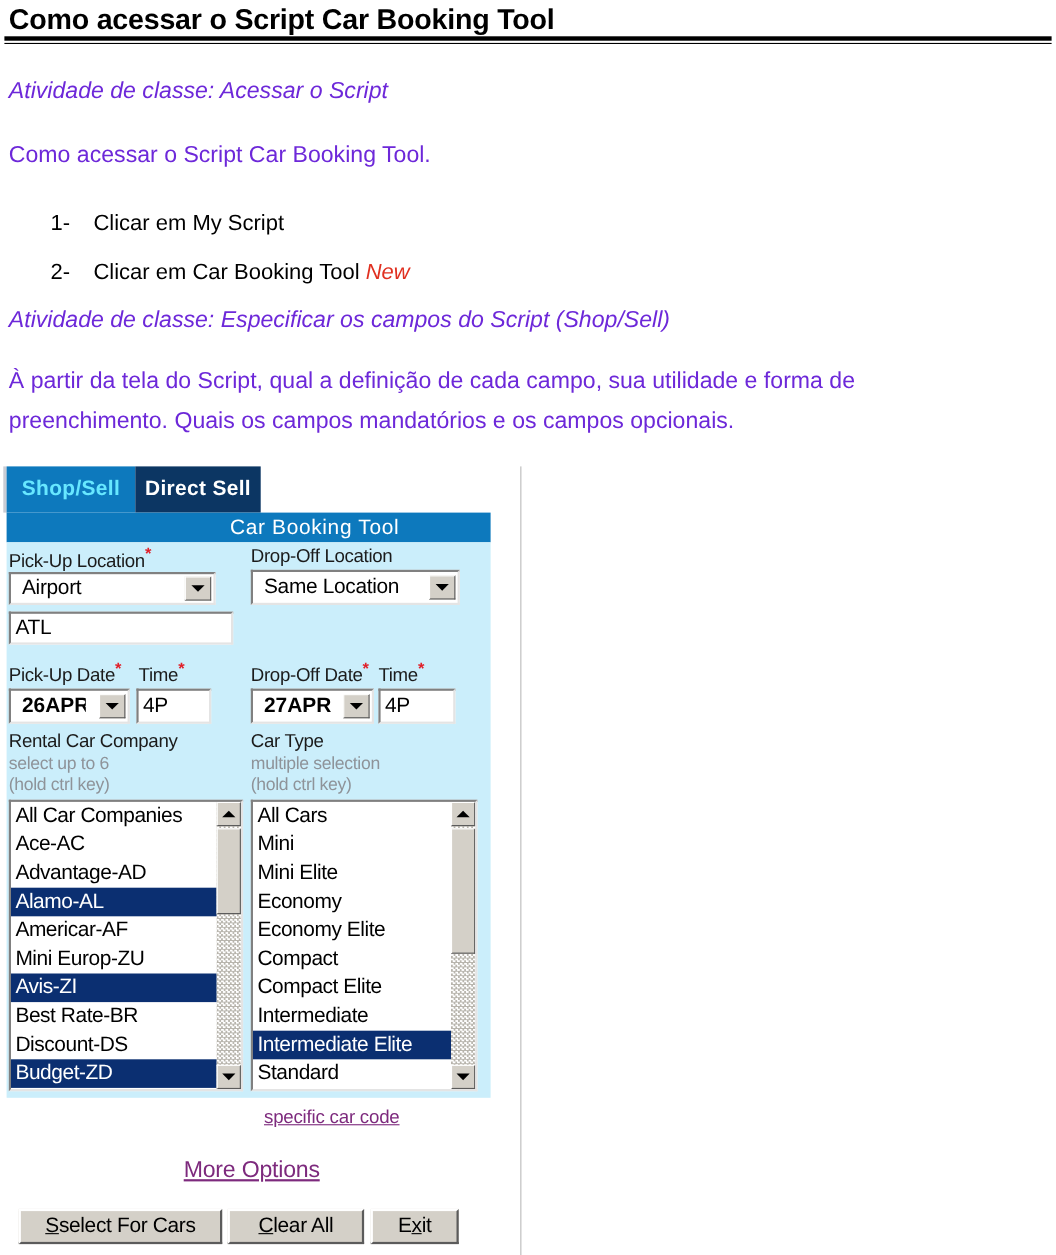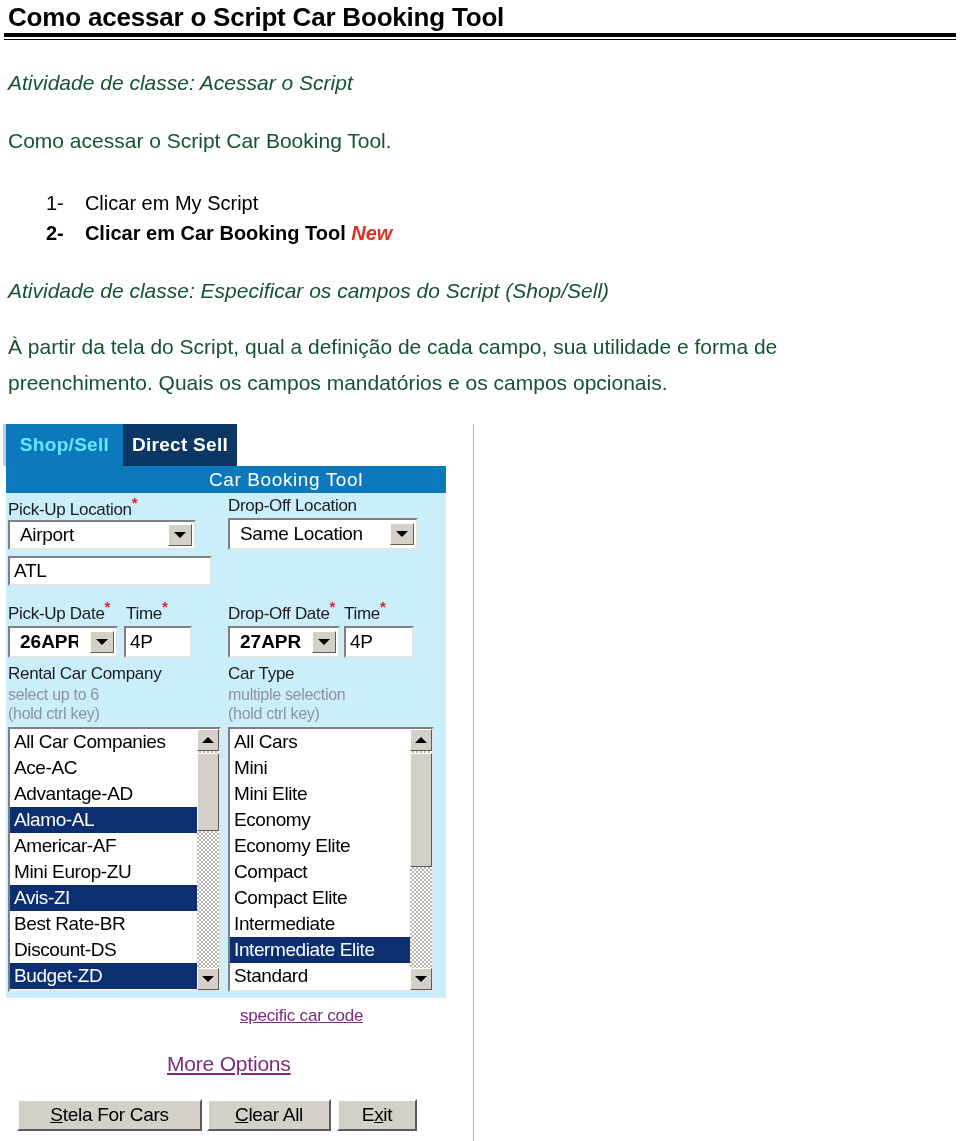--- a/index.html
+++ b/index.html
@@ -43,21 +43,21 @@
     width: 952px;
     height: 1px;
     background: #000000;
   }
 
   
   .para {
     position: absolute;
     font-size: 21px;
     line-height: 30px;
-    color: #14532d;
+    color: #6d28d9;
     white-space: nowrap;
   }
   .para.italic { font-style: italic; }
 
   .list-line {
     position: absolute;
     font-size: 20px;
     line-height: 30px;
     white-space: nowrap;
   }
@@ -352,21 +352,21 @@
 <div class="para italic" style="left:8px; top:68px;">Atividade de classe: Acessar o Script</div>
 
 <div class="para" style="left:8px; top:126px;">Como acessar o Script Car Booking Tool.</div>
 
 <div class="list-line" style="left:46px; top:188px;">
   <span>1-</span>
   <span style="display:inline-block;width:10px;"></span>
   <span>Clicar em My Script</span>
 </div>
 
-<div class="list-line" style="left:46px; top:218px;font-weight:bold;">
+<div class="list-line" style="left:46px; top:233px;">
   <span>2-</span>
   <span style="display:inline-block;width:10px;"></span>
   <span>Clicar em Car Booking Tool</span>
   <span class="new-tag">New</span>
 </div>
 
 <div class="para italic" style="left:8px; top:276px;">Atividade de classe: Especificar os campos do Script (Shop/Sell)</div>
 
 <div class="para" style="left:8px; top:332px;">À partir da tela do Script, qual a definição de cada campo, sua utilidade e forma de</div>
 <div class="para" style="left:8px; top:368px;">preenchimento. Quais os campos mandatórios e os campos opcionais.</div>
@@ -499,21 +499,21 @@
       <div class="sb-btn sb-down">
           <i class="tri-down"></i>
         </div>
     </div>
   </div>
 
   <div class="app-link" style="left:240px; top:582px;">specific car code</div>
   <div class="app-link big" style="left:167px; top:628px;">More Options</div>
 
   <div class="btn" style="left:17px; top:675px; width:185px;">
-    <span><u>S</u><span>tela For Cars</span></span>
+    <span><u>S</u><span>select For Cars</span></span>
   </div>
   <div class="btn" style="left:207px; top:675px; width:124px;">
     <span><u>C</u><span>lear All</span></span>
   </div>
   <div class="btn" style="left:337px; top:675px; width:80px;">
     <span><span>E</span><u>x</u><span>it</span></span>
   </div>
 
 </div>
 

